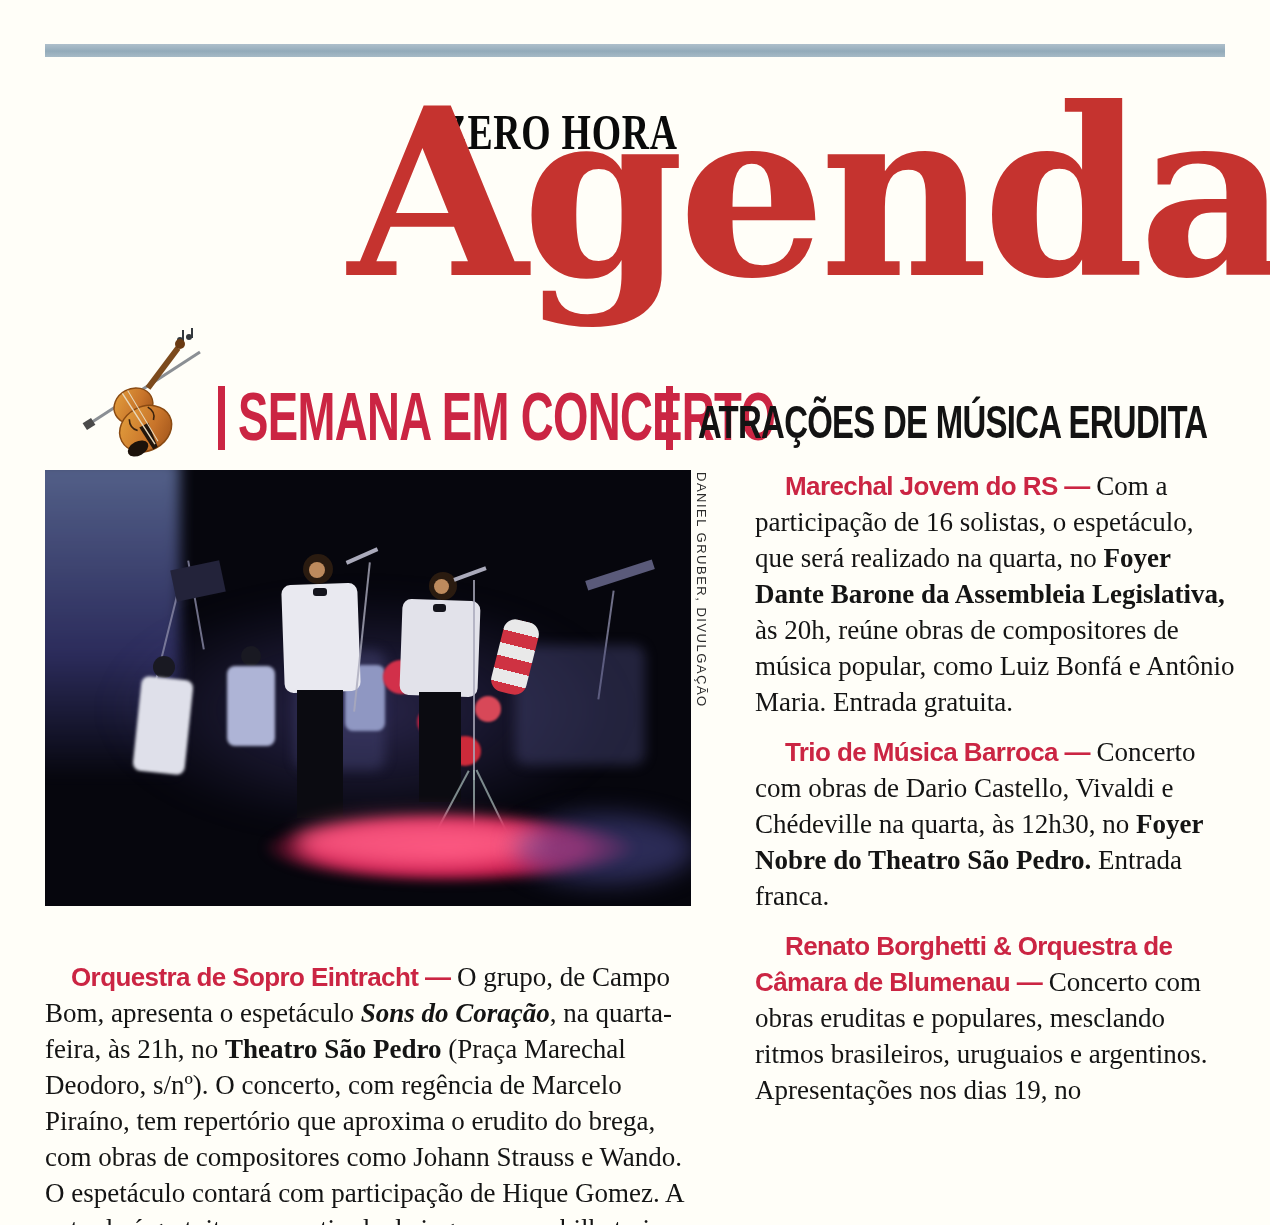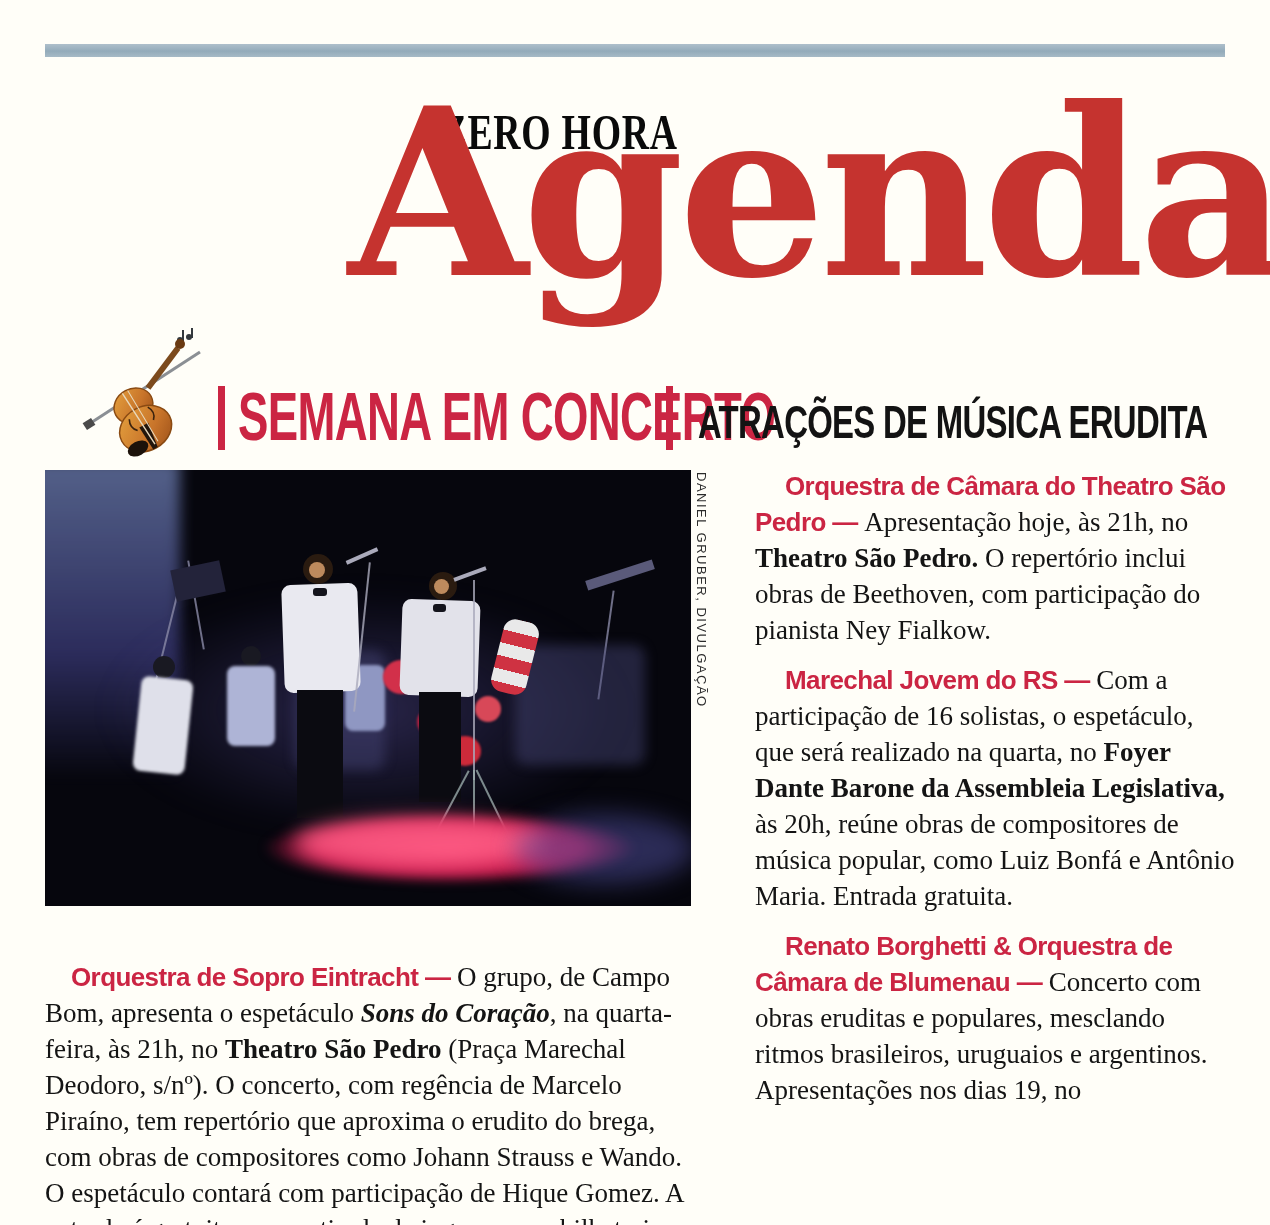--- a/index.html
+++ b/index.html
@@ -182,16 +182,16 @@
   <div class="ph-floor"></div>
   <div class="ph-floor-core"></div>
   <div class="ph-bluefloor"></div>
 </div>
 
 <div class="abs photo-credit">DANIEL GRUBER, DIVULGAÇÃO</div>
 
 <p class="abs article article-left"><span class="run-h">Orquestra de Sopro Eintracht — </span><span> O grupo, de Campo Bom, apresenta o espetáculo </span><span class="run-bi">Sons do Coração</span><span>, na quarta-feira, às 21h, no </span><span class="run-b">Theatro São Pedro</span><span> (Praça Marechal Deodoro, s/nº). O concerto, com regência de Marcelo Piraíno, tem repertório que aproxima o erudito do brega, com obras de compositores como Johann Strauss e Wando. O espetáculo contará com participação de Hique Gomez. A entrada é gratuita, com retirada de ingressos na bilheteria antes da apresentação.</span></p>
 
 <div class="abs right-col">
-  <p class="article"><span class="run-h">Orquestra de Câmara do Theatro São Pedro</span><span class="run-h"> — </span><span>Apresentação hoje, às 21h, no </span><span class="run-b">Theatro São Pedro.</span><span> O repertório inclui obras de Beethoven, com participação do pianista Ney Fialkow.</span></p>
   <p class="article"><span class="run-h">Marechal Jovem do RS — </span><span> Com a participação de 16 solistas, o espetáculo, que será realizado na quarta, no </span><span class="run-b">Foyer Dante Barone da Assembleia Legislativa,</span><span> às 20h, reúne obras de compositores de música popular, como Luiz Bonfá e Antônio Maria. Entrada gratuita.</span></p>
+  <p class="article"><span class="run-h">Trio de Música Barroca — </span><span>Concerto com obras de Dario Castello, Vivaldi e Chédeville na quarta, às 12h30, no </span><span class="run-b">Foyer Nobre do Theatro São Pedro.</span><span> Entrada franca.</span></p>
   <p class="article"><span class="run-h">Renato Borghetti &amp; Orquestra de Câmara de Blumenau — </span><span> Concerto com obras eruditas e populares, mesclando ritmos brasileiros, uruguaios e argentinos. Apresentações nos dias 19, no </span></p>
 </div>
 
 </body></html>

